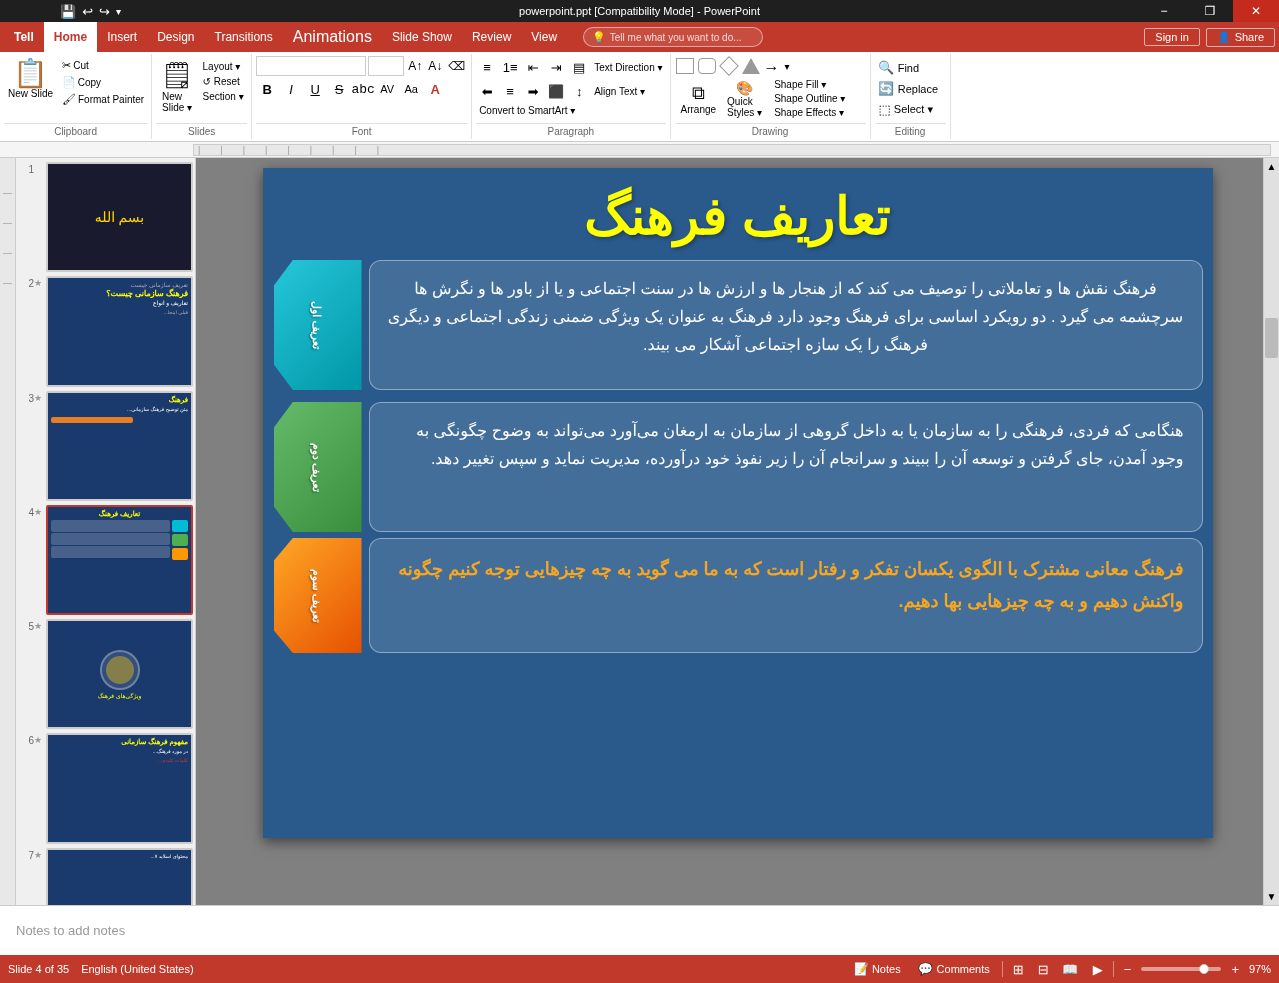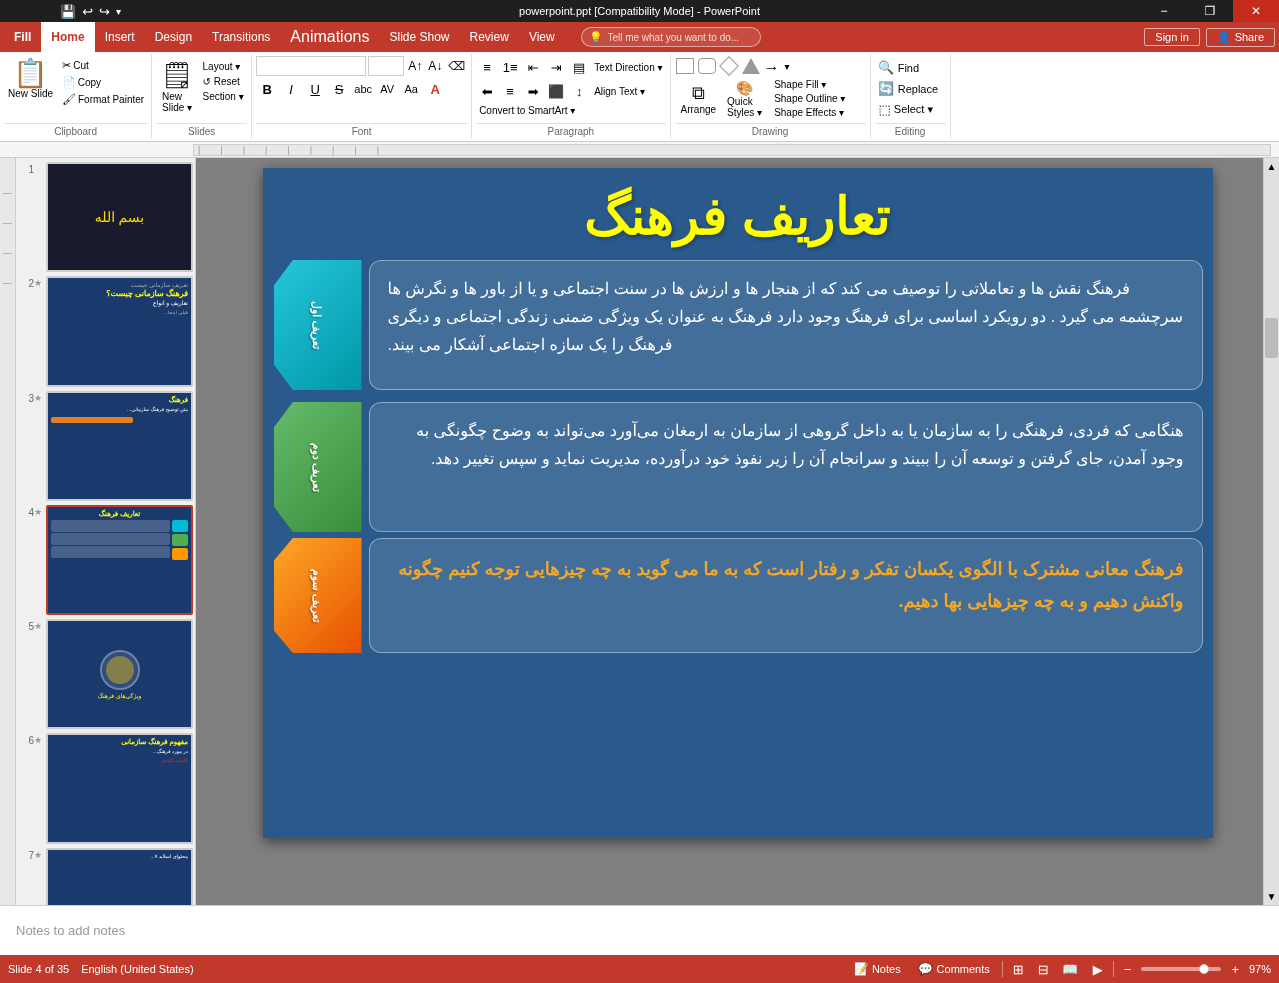--- a/index.html
+++ b/index.html
@@ -18,21 +18,21 @@
   </div>
   <span style="font-size:11px;">powerpoint.ppt [Compatibility Mode] - PowerPoint</span>
   <div style="position:absolute; right:0; display:flex;">
     <div style="width:46px; height:22px; display:flex; align-items:center; justify-content:center; color:#fff; font-size:12px; cursor:pointer;">−</div>
     <div style="width:46px; height:22px; display:flex; align-items:center; justify-content:center; color:#fff; font-size:12px; cursor:pointer;">❐</div>
     <div style="width:46px; height:22px; display:flex; align-items:center; justify-content:center; color:#fff; font-size:12px; cursor:pointer; background:#c42b1c;">✕</div>
   </div>
 </div>
 
 <div style="background:#c0392b; display:flex; align-items:center; height:30px; position:relative; padding-left:4px;">
-  <div style="padding:4px 10px; color:#fff; font-size:12px; cursor:pointer; height:30px; display:flex; align-items:center; background:#c0392b; font-weight:bold;">Fill</div>
+  <div style="padding:4px 10px; color:#fff; font-size:12px; cursor:pointer; height:30px; display:flex; align-items:center; background:#c0392b; font-weight:bold;">Tell</div>
   <div style="padding:4px 10px; color:#c0392b; font-size:12px; cursor:pointer; height:30px; display:flex; align-items:center; background:#fff; font-weight:bold;">Home</div>
   <div style="padding:4px 10px; color:#fff; font-size:12px; cursor:pointer; height:30px; display:flex; align-items:center;">Insert</div>
   <div style="padding:4px 10px; color:#fff; font-size:12px; cursor:pointer; height:30px; display:flex; align-items:center;">Design</div>
   <div style="padding:4px 10px; color:#fff; font-size:12px; cursor:pointer; height:30px; display:flex; align-items:center;">Transitions</div>
   <div style="padding:4px 10px; color:#fff; font-size:16px; cursor:pointer; height:30px; display:flex; align-items:center;">Animations</div>
   <div style="padding:4px 10px; color:#fff; font-size:12px; cursor:pointer; height:30px; display:flex; align-items:center;">Slide Show</div>
   <div style="padding:4px 10px; color:#fff; font-size:12px; cursor:pointer; height:30px; display:flex; align-items:center;">Review</div>
   <div style="padding:4px 10px; color:#fff; font-size:12px; cursor:pointer; height:44px; display:flex; align-items:center;">View</div>
 
   <div style="margin-left:16px; display:flex; align-items:center; border:1px solid rgba(255,255,255,0.5); border-radius:10px; padding:2px 8px; gap:4px; height:20px; min-width:180px; background:rgba(255,255,255,0.1);">
@@ -96,21 +96,21 @@
       <div style="border:1px solid #ccc; height:20px; width:36px; font-size:11px; display:flex; align-items:center; padding:0 4px; cursor:text;"></div>
       <div style="font-size:12px; cursor:pointer; padding:1px 2px;">A↑</div>
       <div style="font-size:12px; cursor:pointer; padding:1px 2px;">A↓</div>
       <div style="font-size:12px; cursor:pointer; padding:1px 2px;">⌫</div>
     </div>
     <div style="display:flex; align-items:center; gap:2px;">
       <div style="width:22px; height:22px; display:flex; align-items:center; justify-content:center; cursor:pointer; font-weight:bold; font-size:13px; border:1px solid transparent; border-radius:2px;">B</div>
       <div style="width:22px; height:22px; display:flex; align-items:center; justify-content:center; cursor:pointer; font-style:italic; font-size:13px; border:1px solid transparent; border-radius:2px;">I</div>
       <div style="width:22px; height:22px; display:flex; align-items:center; justify-content:center; cursor:pointer; text-decoration:underline; font-size:13px; border:1px solid transparent; border-radius:2px;">U</div>
       <div style="width:22px; height:22px; display:flex; align-items:center; justify-content:center; cursor:pointer; text-decoration:line-through; font-size:13px; border:1px solid transparent; border-radius:2px;">S</div>
-      <div style="width:22px; height:22px; display:flex; align-items:center; justify-content:center; cursor:pointer; font-size:11px; border:1px solid transparent; border-radius:2px;">abc</div>
+      <div style="width:22px; height:22px; display:flex; align-items:center; justify-content:center; cursor:pointer; font-size:13px; border:1px solid transparent; border-radius:2px;font-family:Liberation Mono, monospace;">abc</div>
       <div style="width:22px; height:22px; display:flex; align-items:center; justify-content:center; cursor:pointer; font-size:11px; border:1px solid transparent; border-radius:2px;">AV</div>
       <div style="width:22px; height:22px; display:flex; align-items:center; justify-content:center; cursor:pointer; font-size:11px; border:1px solid transparent; border-radius:2px;">Aa</div>
       <div style="width:22px; height:22px; display:flex; align-items:center; justify-content:center; cursor:pointer; font-size:13px; border:1px solid transparent; border-radius:2px; font-weight:bold; color:#c0392b;">A</div>
     </div>
     <div style="font-size:10px; color:#666; padding-top:2px; border-top:1px solid #e0e0e0; width:100%; text-align:center; margin-top:auto;">Font</div>
   </div>
 
   <div style="display:flex; flex-direction:column; align-items:flex-start; border-right:1px solid #e0e0e0; padding:2px 4px; min-width:150px;">
     <div style="display:flex; align-items:center; gap:1px; margin-bottom:2px;">
       <div style="width:22px; height:22px; display:flex; align-items:center; justify-content:center; cursor:pointer; font-size:13px;">≡</div>
@@ -289,21 +289,21 @@
 
   <div style="flex:1; display:flex; flex-direction:column; overflow:hidden; background:#808080; align-items:center; padding:10px 0; position:relative;">
 
     <div style="background:#2a5a8c; width:950px; height:670px; position:relative; overflow:hidden; flex-shrink:0; box-shadow:0 4px 12px rgba(0,0,0,0.5);">
 
       <div style="text-align:center; padding:18px 20px 8px; direction:rtl;">
         <span style="font-size:52px; font-weight:bold; color:#ffff00; font-family:Arial, sans-serif; text-shadow:2px 2px 4px rgba(0,0,0,0.3);">تعاریف فرهنگ</span>
       </div>
 
       <div style="display:flex; align-items:stretch; margin:6px 10px 6px 10px; gap:6px; direction:rtl;">
-        <div style="flex:1; background:rgba(255,255,255,0.12); border:1.5px solid rgba(255,255,255,0.4); border-radius:12px; padding:14px 18px; direction:rtl; text-align:left;">
+        <div style="flex:1; background:rgba(255,255,255,0.12); border:1.5px solid rgba(255,255,255,0.4); border-radius:12px; padding:14px 18px; direction:rtl; text-align:center;">
           <p style="color:#fff; font-size:16px; line-height:1.75; font-family:Arial, sans-serif; direction:rtl;">فرهنگ نقش ها و تعاملاتی را توصیف می کند که از هنجار ها و ارزش ها در سنت اجتماعی و یا از باور ها و نگرش ها سرچشمه می گیرد . دو رویکرد اساسی برای فرهنگ وجود دارد فرهنگ به عنوان یک ویژگی ضمنی زندگی اجتماعی و دیگری فرهنگ را یک سازه اجتماعی آشکار می بیند.</p>
         </div>
         <div style="width:90px; flex-shrink:0; display:flex; align-items:center; justify-content:center; position:relative;">
           <div style="width:88px; height:130px; background:linear-gradient(135deg, #26c6da, #0097a7); clip-path:polygon(0 20%, 22% 0, 100% 0, 100% 100%, 22% 100%, 0 80%); display:flex; align-items:center; justify-content:center;">
             <span style="color:#fff; font-size:11px; font-weight:bold; writing-mode:vertical-rl; direction:rtl; text-shadow:1px 1px 2px rgba(0,0,0,0.4);">تعریف اول</span>
           </div>
         </div>
       </div>
 
       <div style="display:flex; align-items:stretch; margin:12px 10px 6px 10px; gap:6px; direction:rtl;">

